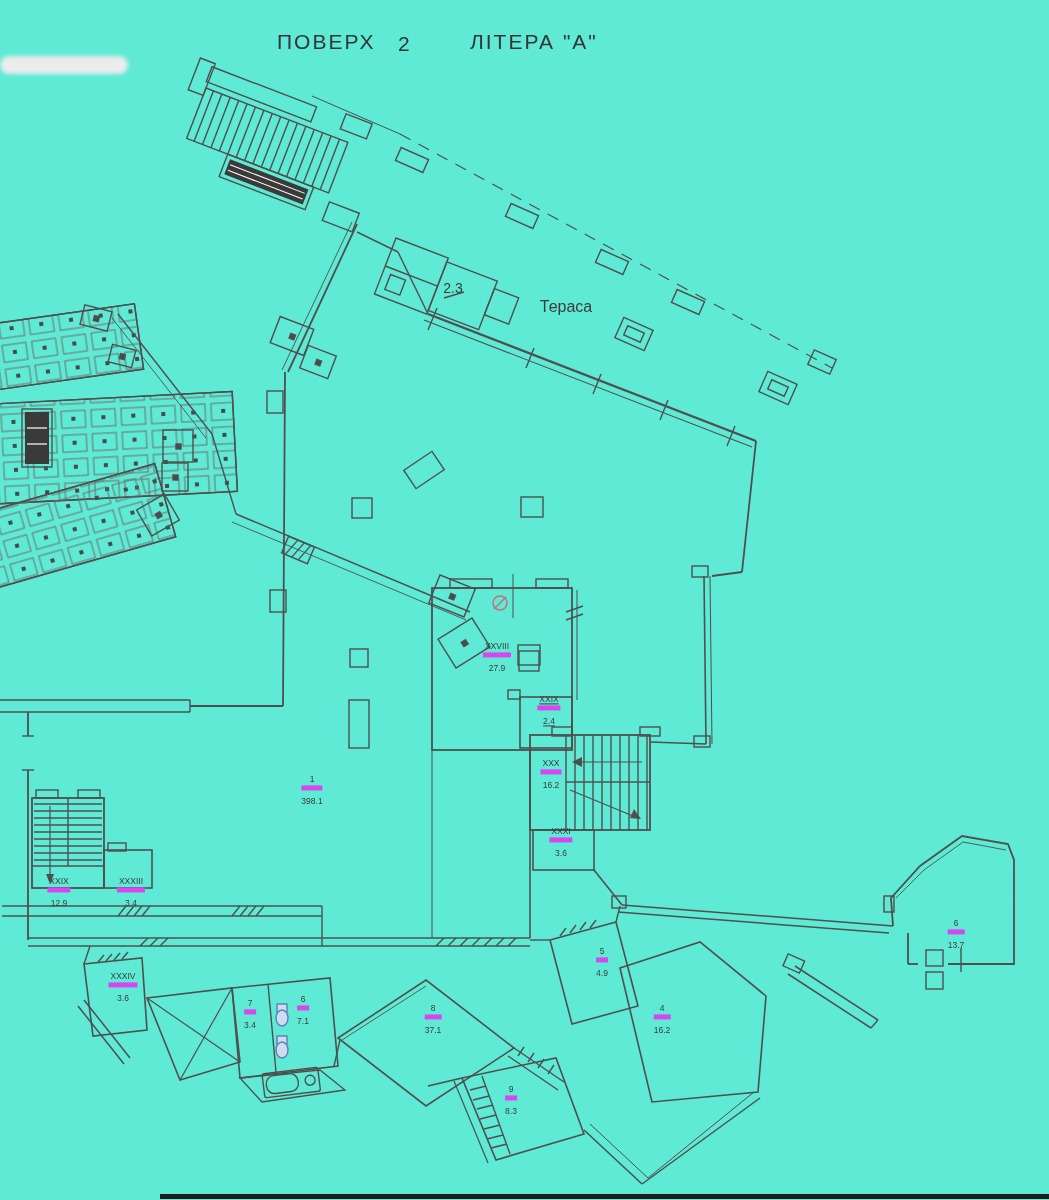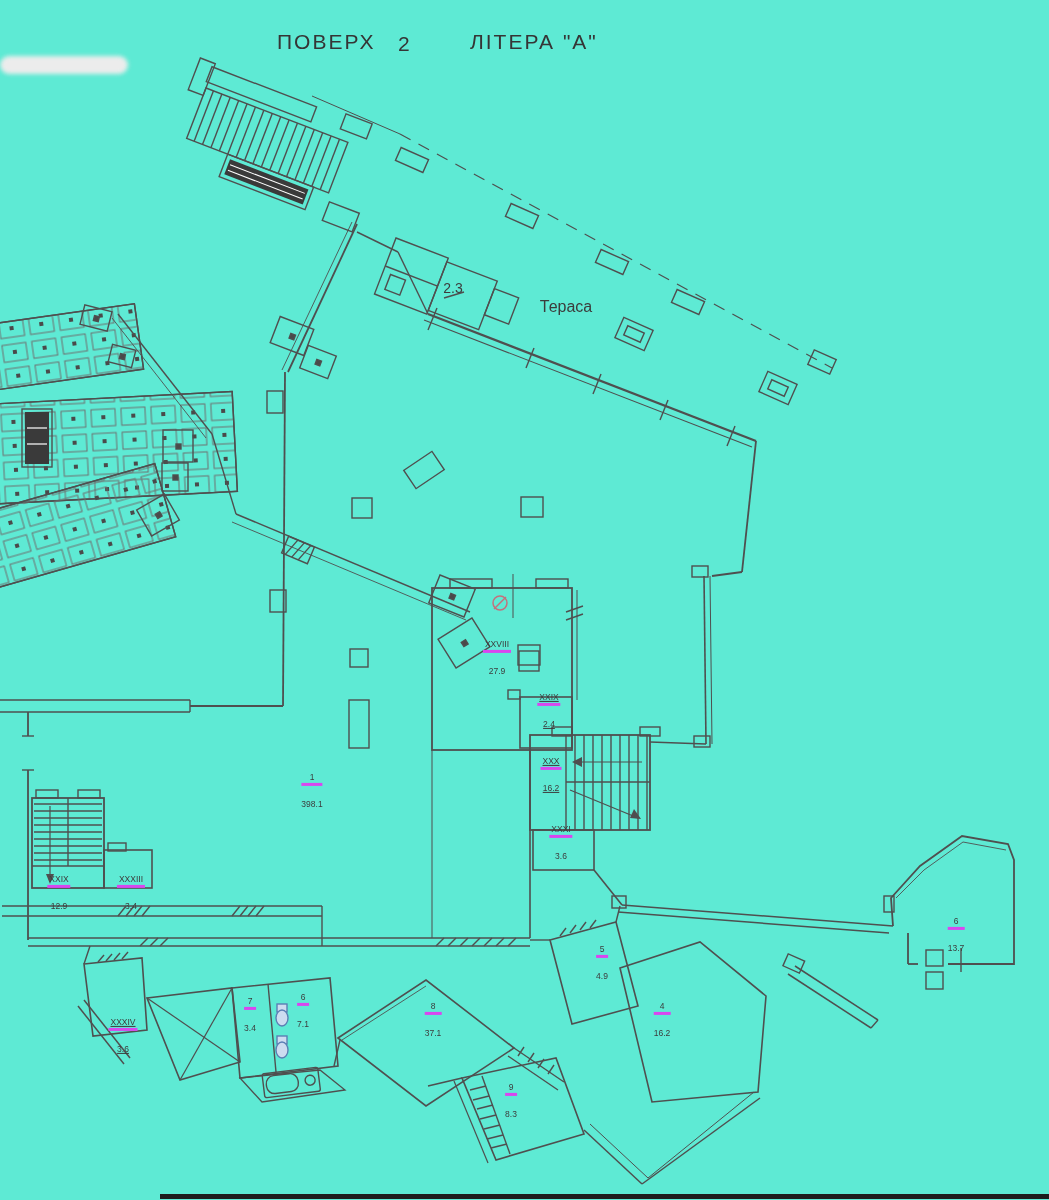--- a/index.html
+++ b/index.html
@@ -2,22 +2,22 @@
 <html><head>
 <meta charset="utf-8">
 <style>
   html,body{margin:0;padding:0;background:#ffffff;}
   .plan{position:relative;width:1049px;height:1200px;background:#5eead4;
         font-family:"Liberation Sans",sans-serif;overflow:hidden;}
   .plan svg{position:absolute;left:0;top:0;}
   .title-word{position:absolute;font-size:21px;letter-spacing:2px;color:#353535;}
   .rlabel{position:absolute;transform:translate(-50%,-50%);text-align:center;
           color:#3c3c3c;line-height:1.1;font-size:8.5px;white-space:nowrap;}
-  .rlabel .num{display:block;border-bottom:3px solid #d946ef;padding:0 2px 0.5px;}
-  .rlabel .area{display:block;padding-top:14px;}
+  .rlabel .num{display:block;border-bottom:5px solid #d946ef;padding:0 2px 0.5px;}
+  .rlabel .area{display:block;padding-top:7px;}
   .tlabel{position:absolute;transform:translate(-50%,-50%);font-size:16px;color:#3c3c3c;white-space:nowrap;}
   .smudge{position:absolute;left:0;top:56px;width:128px;height:18px;background:#ececec;
           border-radius:9px;filter:blur(2px);}
 </style>
 </head>
 <body>
 
 <div class="plan">
   <div class="smudge"></div>
 
@@ -398,37 +398,37 @@
       <span class="area">398.1</span>
   </div>
   <div class="rlabel" style="left:497px;top:658px;">
     <span class="num">XXVIII</span>
       <span class="area">27.9</span>
   </div>
   <div class="rlabel" style="left:549px;top:711px;text-decoration:underline;">
     <span class="num">XXIX</span>
       <span class="area">2.4</span>
   </div>
-  <div class="rlabel" style="left:551px;top:775px;text-decoration:underline;">
+  <div class="rlabel" style="left:551px;top:775px;">
     <span class="num">XXX</span>
       <span class="area">16.2</span>
   </div>
   <div class="rlabel" style="left:561px;top:843px;">
     <span class="num">XXXI</span>
       <span class="area">3.6</span>
   </div>
   <div class="rlabel" style="left:59px;top:893px;">
     <span class="num">XXIX</span>
       <span class="area">12.9</span>
   </div>
   <div class="rlabel" style="left:131px;top:893px;">
     <span class="num">XXXIII</span>
       <span class="area">3.4</span>
   </div>
-  <div class="rlabel" style="left:123px;top:1036px;text-decoration:underline;">
+  <div class="rlabel" style="left:123px;top:988px;">
     <span class="num">XXXIV</span>
       <span class="area">3.6</span>
   </div>
   <div class="rlabel" style="left:250px;top:1015px;">
     <span class="num">7</span>
       <span class="area">3.4</span>
   </div>
   <div class="rlabel" style="left:303px;top:1011px;">
     <span class="num">6</span>
       <span class="area">7.1</span>

